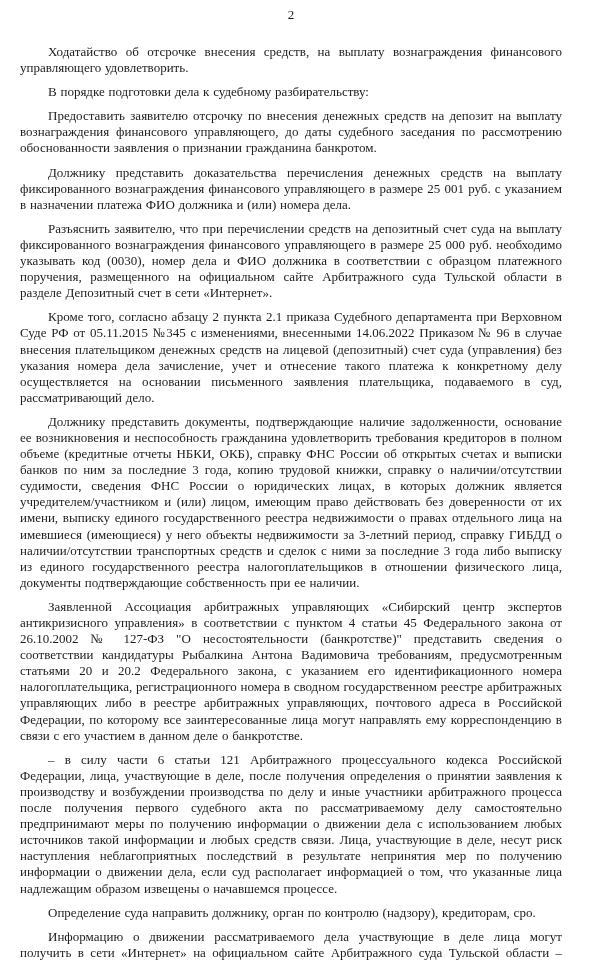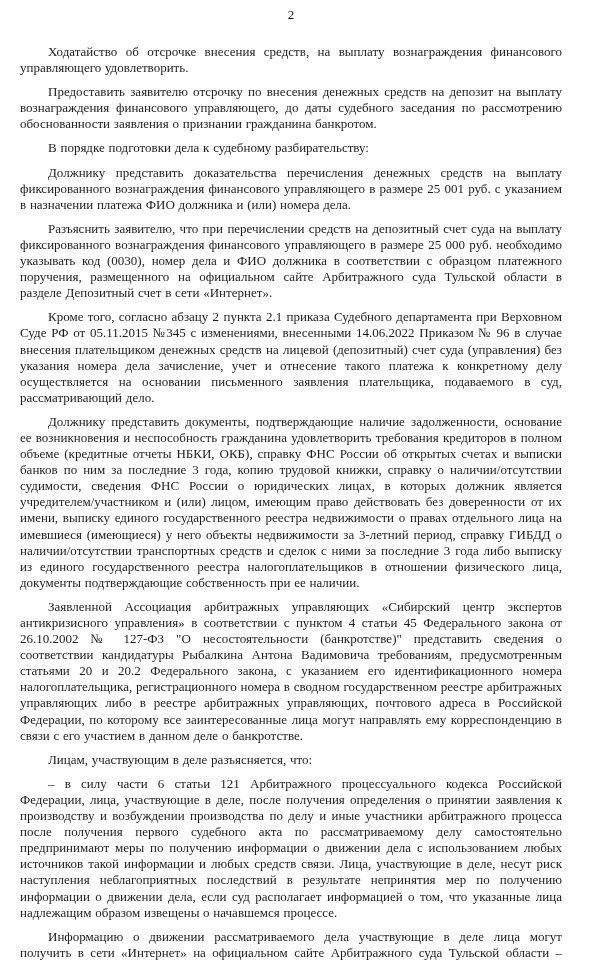--- a/index.html
+++ b/index.html
@@ -38,26 +38,26 @@
 </style>
 </head>
 <body>
 
 <div class="page">
 
   <div class="page-number">2</div>
 
   <div class="body-text">
     <p>Ходатайство об отсрочке внесения средств, на выплату вознаграждения финансового управляющего удовлетворить.</p>
+    <p>В порядке подготовки дела к судебному разбирательству:</p>
     <p>Предоставить заявителю отсрочку по внесения денежных средств на депозит на выплату вознаграждения финансового управляющего, до даты судебного заседания по рассмотрению обоснованности заявления о признании гражданина банкротом.</p>
-    <p>В порядке подготовки дела к судебному разбирательству:</p>
     <p>Должнику представить доказательства перечисления денежных средств на выплату фиксированного вознаграждения финансового управляющего в размере 25 001 руб. с указанием в назначении платежа ФИО должника и (или) номера дела.</p>
     <p>Разъяснить заявителю, что при перечислении средств на депозитный счет суда на выплату фиксированного вознаграждения финансового управляющего в размере 25 000 руб.  необходимо указывать код (0030), номер дела и ФИО должника в соответствии с образцом платежного поручения, размещенного на официальном сайте Арбитражного суда Тульской области в разделе Депозитный счет в  сети «Интернет».</p>
     <p>Кроме того, согласно абзацу 2 пункта 2.1 приказа Судебного департамента при Верховном Суде РФ от 05.11.2015 №345 с изменениями, внесенными  14.06.2022 Приказом № 96 в случае внесения плательщиком денежных средств на лицевой (депозитный) счет суда (управления) без указания номера дела зачисление, учет и отнесение такого платежа к конкретному делу осуществляется на основании письменного заявления плательщика, подаваемого в суд, рассматривающий дело.</p>
     <p>Должнику представить документы, подтверждающие наличие задолженности, основание ее возникновения и неспособность гражданина удовлетворить требования кредиторов в полном объеме (кредитные отчеты НБКИ, ОКБ), справку ФНС России об открытых счетах и выписки банков по ним за последние 3 года, копию трудовой книжки, справку о наличии/отсутствии судимости, сведения ФНС России о юридических лицах, в которых должник является учредителем/участником и (или) лицом, имеющим право действовать без доверенности от их имени, выписку единого государственного реестра недвижимости о правах отдельного лица на имевшиеся (имеющиеся) у него объекты недвижимости за 3-летний период, справку ГИБДД о наличии/отсутствии транспортных средств и сделок с ними за последние 3 года либо выписку из единого государственного реестра налогоплательщиков в отношении физического лица, документы подтверждающие собственность при ее наличии.</p>
     <p>Заявленной Ассоциация арбитражных управляющих «Сибирский центр экспертов антикризисного управления» в соответствии с пунктом 4 статьи 45 Федерального закона от 26.10.2002 № 127-ФЗ "О несостоятельности (банкротстве)" представить сведения о соответствии кандидатуры Рыбалкина Антона Вадимовича требованиям, предусмотренным статьями 20 и 20.2 Федерального закона, с указанием его идентификационного номера налогоплательщика, регистрационного номера в сводном государственном реестре арбитражных управляющих либо в реестре арбитражных управляющих, почтового адреса в Российской Федерации, по которому все заинтересованные лица могут направлять ему корреспонденцию в связи с его участием в данном деле о банкротстве.</p>
-    <p>Лицам, участвующим в деле разъясняется, что:</p>
     <p>– в силу части 6 статьи 121 Арбитражного процессуального кодекса Российской Федерации, лица, участвующие в деле, после получения определения о принятии заявления к производству и возбуждении производства по делу и иные участники арбитражного процесса после получения первого судебного акта по рассматриваемому делу самостоятельно предпринимают меры по получению информации о движении дела с использованием любых источников такой информации и любых средств связи. Лица, участвующие в деле, несут риск наступления неблагоприятных последствий в результате непринятия мер по получению информации о движении дела, если суд располагает информацией о том, что указанные лица надлежащим образом извещены о начавшемся процессе.</p>
+    <p>Определение суда направить должнику, орган по контролю (надзору), кредиторам, сро.</p>
     <p>Информацию о движении рассматриваемого дела участвующие в деле лица могут получить в сети «Интернет» на официальном сайте Арбитражного суда Тульской области – http://www.tula.arbitr.ru, официальном сайте Федеральные арбитражные суды Российской Федерации http://arbitr.ru, а также по телефонам: (4872) 250-800 (справочная служба), (4872) 252-259.</p>
 
   </div>
 
 </div>
 
 </body></html>

